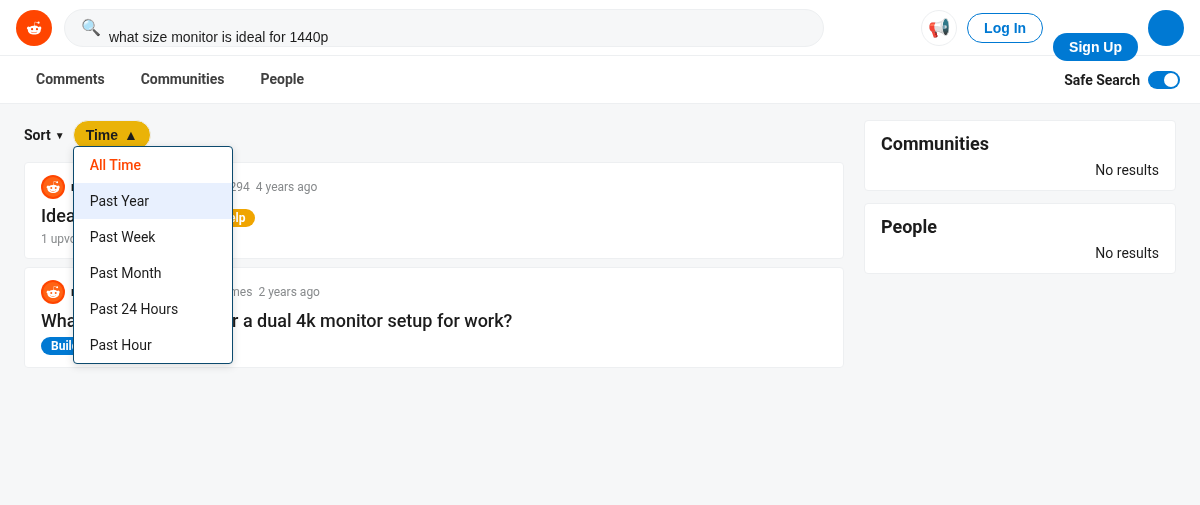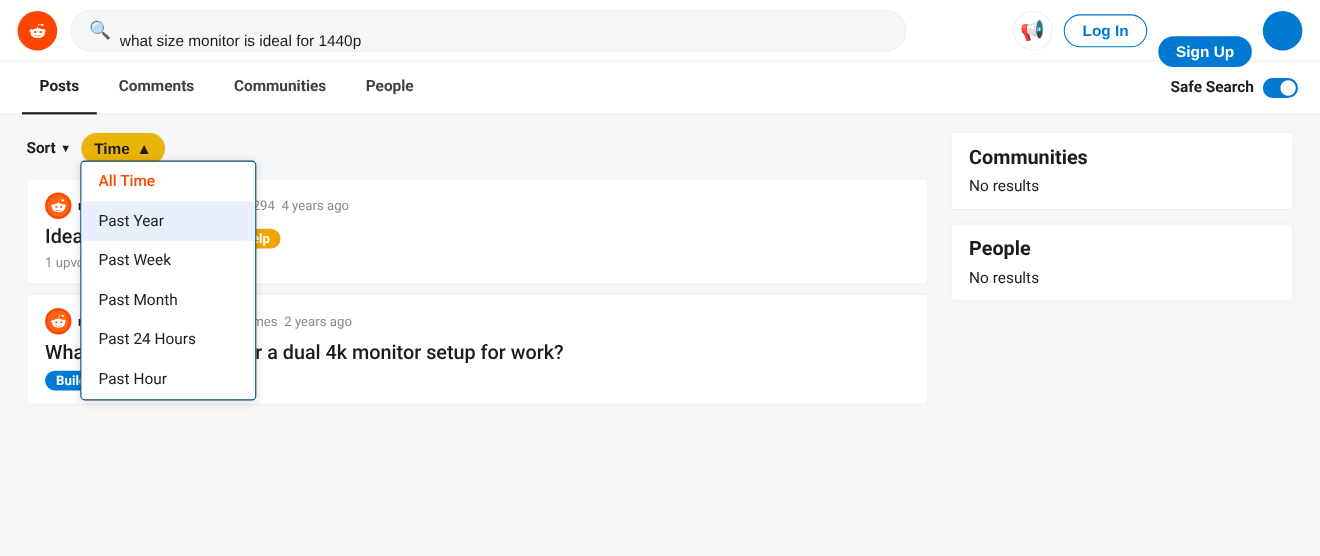--- a/index.html
+++ b/index.html
@@ -295,20 +295,21 @@
     }
     .sidebar-card-title {
       font-size: 18px;
       font-weight: 700;
       color: #1c1c1c;
       margin-bottom: 8px;
     }
     .no-results {
       font-size: 14px;
       color: #1c1c1c;
+      text-align: right;
     }
   </style>
 </head>
 <body>
 
 <div class="header">
   <div class="logo">
     <svg viewBox="0 0 20 20" xmlns="http://www.w3.org/2000/svg">
       <circle cx="10" cy="10" r="10" fill="#ff4500"></circle>
       <path d="M16.67 10a1.46 1.46 0 0 0-2.47-1 7.12 7.12 0 0 0-3.85-1.23l.65-3.07 2.13.45a1 1 0 1 0 1.07-1 1 1 0 0 0-.96.68l-2.38-.5a.15.15 0 0 0-.18.11l-.73 3.44a7.14 7.14 0 0 0-3.89 1.23 1.46 1.46 0 1 0-1.61 2.39 2.87 2.87 0 0 0 0 .44c0 2.24 2.61 4.06 5.83 4.06s5.83-1.82 5.83-4.06a2.87 2.87 0 0 0 0-.44 1.46 1.46 0 0 0 .46-1.5zm-9.4 1.07a1 1 0 1 1 1 1 1 1 0 0 1-1-1zm5.58 2.63a3.53 3.53 0 0 1-2.85.78 3.53 3.53 0 0 1-2.85-.78.18.18 0 0 1 .26-.26 3.2 3.2 0 0 0 2.59.61 3.2 3.2 0 0 0 2.59-.61.18.18 0 0 1 .26.26zm-.13-1.63a1 1 0 1 1 1-1 1 1 0 0 1-1 1z" fill="white"></path>
@@ -322,21 +323,20 @@
 
   <div class="header-right">
     <button class="megaphone-btn">📢</button>
     <button class="login-btn">Log In</button>
     <button class="signup-btn">Sign Up</button>
     <div class="safe-search-toggle"></div>
   </div>
 </div>
 
 <div class="tabs">
-  <div class="tab active">Posts</div>
   <div class="tab">Comments</div>
   <div class="tab">Communities</div>
   <div class="tab">People</div>
 
   <div class="safe-search-label">
     <span>Safe Search</span>
     <div style="width:32px;height:18px;background:#0079d3;border-radius:9px;display:flex;align-items:center;padding:2px 2px 2px 16px;">
       <div style="width:14px;height:14px;background:#fff;border-radius:50%;"></div>
     </div>
   </div>

